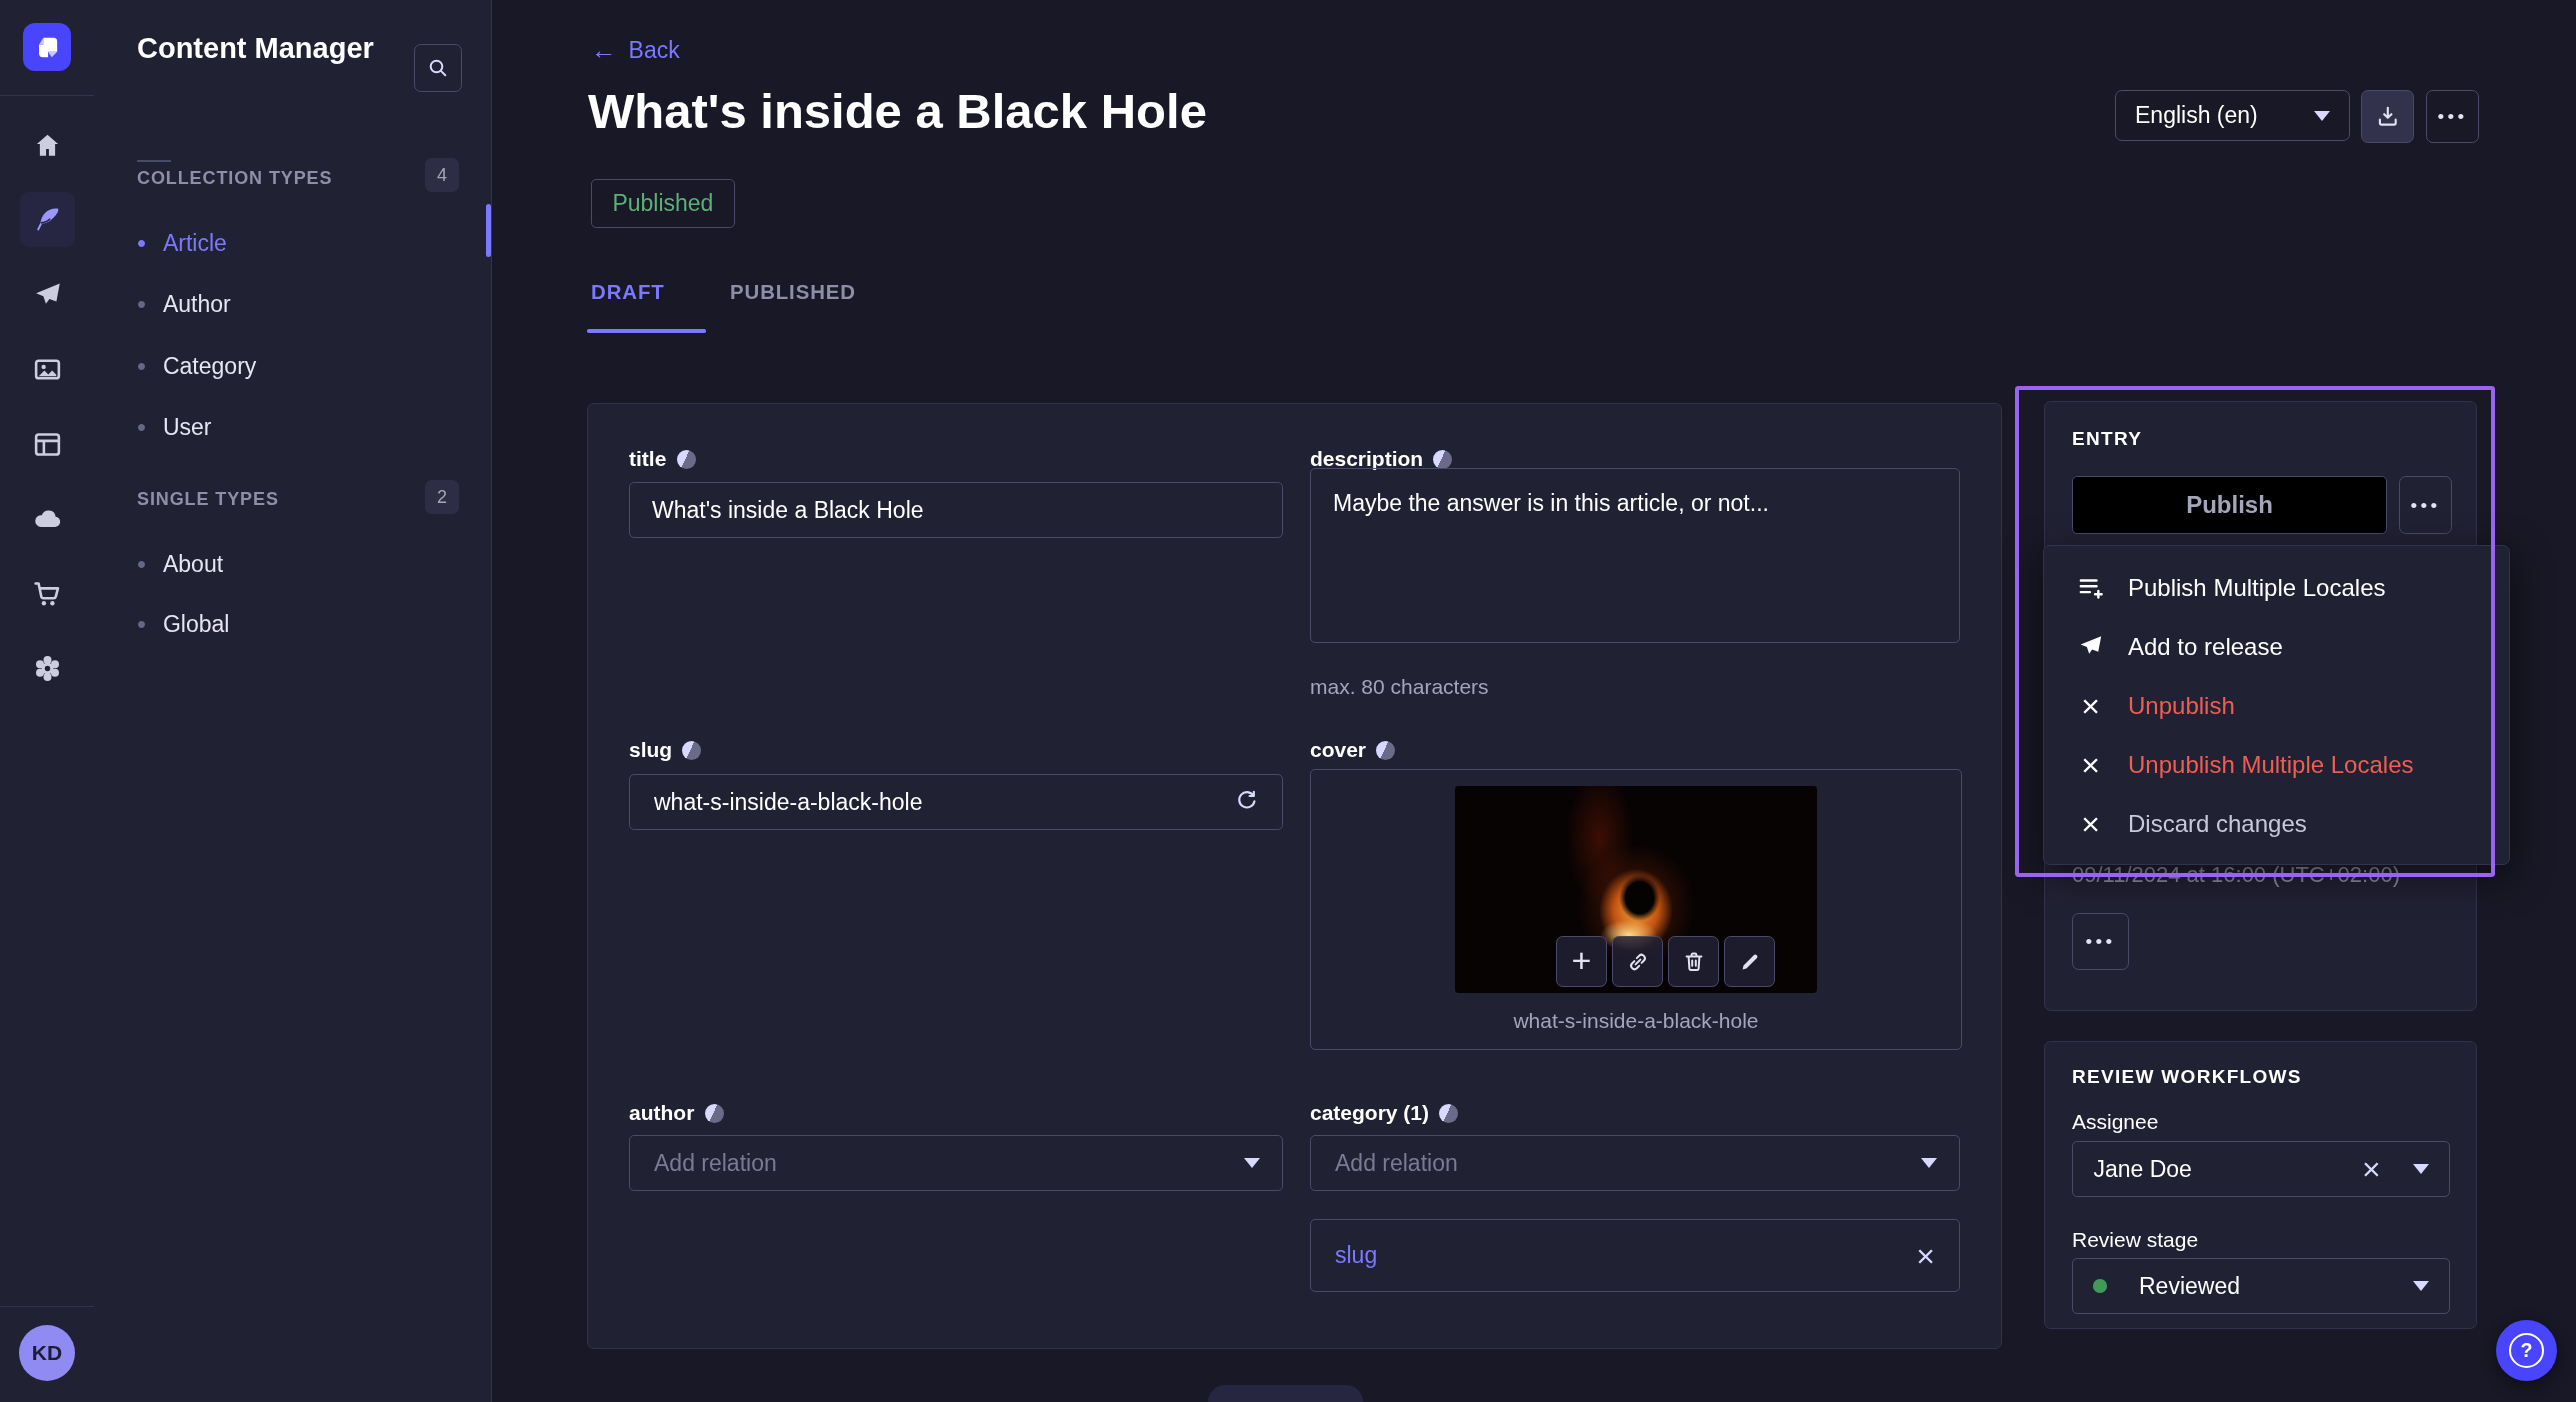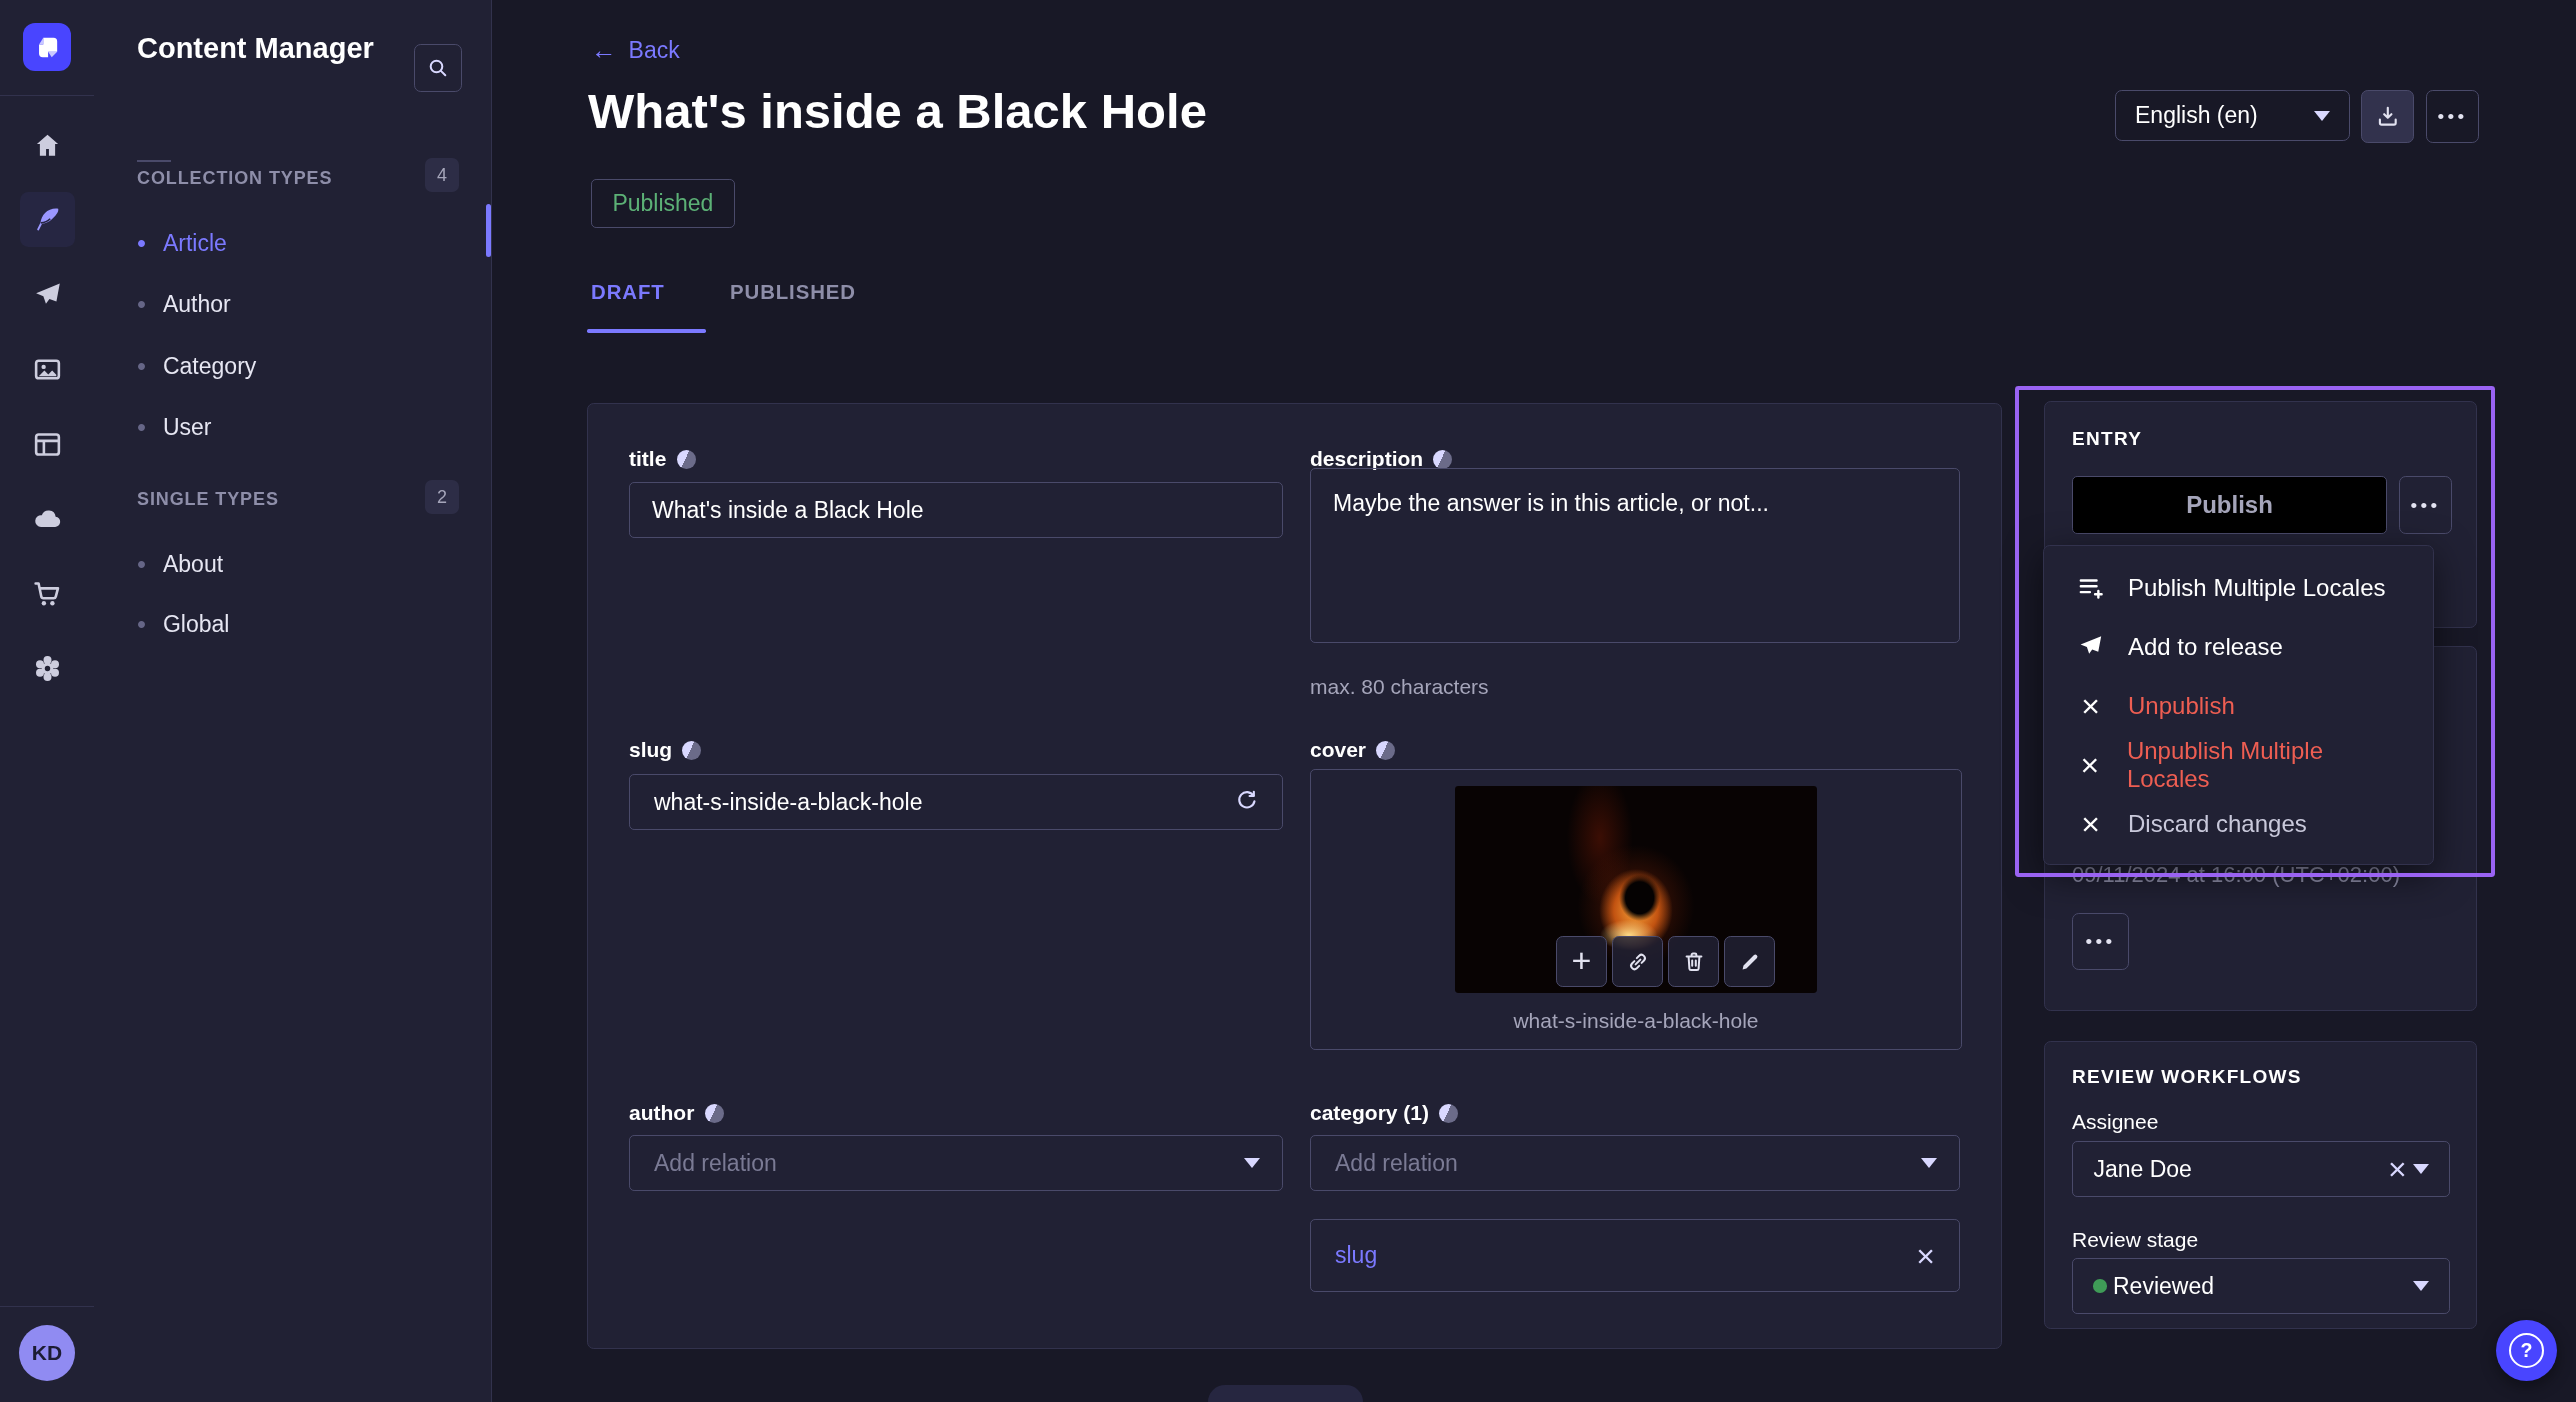--- a/index.html
+++ b/index.html
@@ -96,34 +96,34 @@
   .side-card{left:2044px;width:433px;background:#212134;border:0.9px solid #32324d;border-radius:6.8px;box-sizing:border-box}
   .panel-head{font-size:19px;font-weight:700;letter-spacing:1.3px;color:#fff}
   .publish-btn{left:27px;top:75px;width:313px;height:56px;background:#000000;border:0.9px solid #4a4a6a;border-radius:5.1px;
                color:#a5a5ba;font-size:24px;font-weight:700;display:flex;align-items:center;justify-content:center;cursor:pointer}
   .entry-more{left:354px;top:75px;width:51px;height:56px;border:0.9px solid #4a4a6a;border-radius:6.8px;
               display:flex;align-items:center;justify-content:center;cursor:pointer}
   .entry-date{left:2072px;top:862px;width:383px;font-size:22px;color:#8e8ea9;z-index:5}
   .sm-more{left:2072px;top:913px;width:55px;height:55px;border:0.9px solid #4a4a6a;border-radius:6.8px;
            display:flex;align-items:center;justify-content:center;cursor:pointer;z-index:5}
 
-  .menu{left:2043px;top:545px;width:391px;height:320px;background:#212134;border:0.9px solid #32324d;border-radius:6.8px;
+  .menu{left:2043px;top:545px;width:467px;height:320px;background:#212134;border:0.9px solid #32324d;border-radius:6.8px;
         box-shadow:0 10.2px 37px rgba(0,0,0,.55);z-index:20;padding-top:12px;box-sizing:border-box}
   .menu-item{display:flex;align-items:center;gap:22px;height:59px;padding:0 31px;font-size:24px;cursor:pointer;color:#fff}
   .menu-item .mi-icon{width:31px;display:flex;align-items:center;justify-content:center;color:#fff}
   .menu-item.danger{color:#ee5e52}
   .menu-item.muted{color:#c9c9db}
   .mi-x{font-size:32px;line-height:1;color:#fff}
 
   .hl-rect{left:2015px;top:386px;width:480px;height:491px;border:4.3px solid #9a63f3;border-radius:3.4px;
            z-index:30;pointer-events:none;box-sizing:border-box}
 
   .rw-label{font-size:21px;font-weight:400;color:#fff}
   .rw-sel{left:27px;width:378px;height:56px;border:0.9px solid #4a4a6a;border-radius:5.1px;display:flex;align-items:center;
-          padding:0 20.4px;box-sizing:border-box;color:#fff;font-size:23px;cursor:pointer;gap:6px}
+          padding:0 20.4px;box-sizing:border-box;color:#fff;font-size:23px;cursor:pointer;gap:32px}
   .rw-sel .spacer{flex:1}
   .stage-dot{width:13.6px;height:13.6px;border-radius:50%;background:#3f9b57}
 
   .help-fab{left:2496px;top:1320px;width:61px;height:61px;border-radius:50%;background:#4945ff;z-index:40;
             display:flex;align-items:center;justify-content:center;cursor:pointer;box-shadow:0 5.1px 15.3px rgba(0,0,0,.4)}
   .help-ring{width:31px;height:31px;border:2.6px solid #fff;border-radius:50%;display:flex;align-items:center;justify-content:center;
              color:#fff;font-size:19.6px;font-weight:700}
 </style>
 </head>
 <body>

